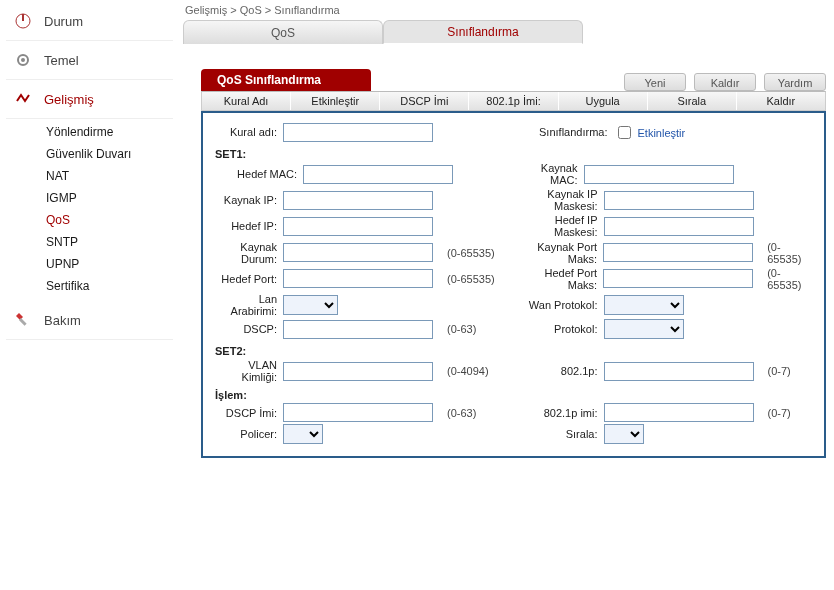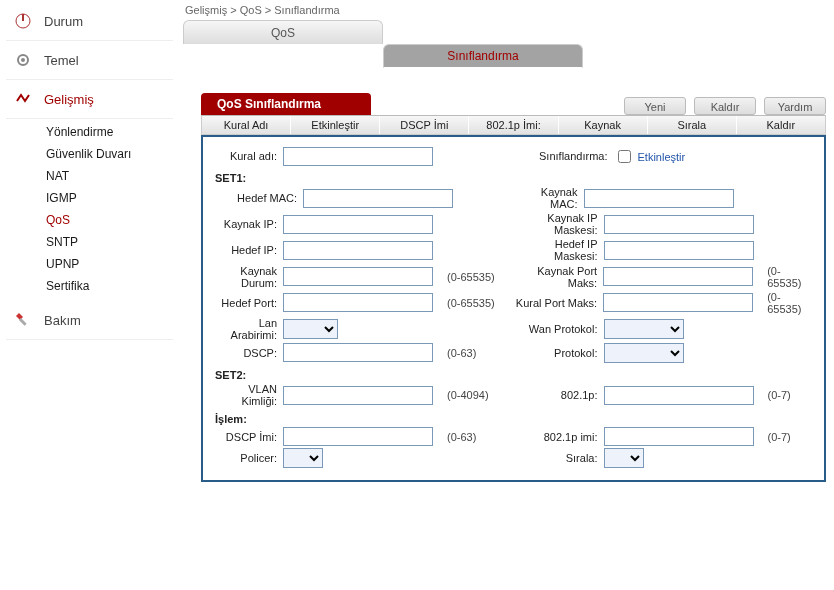--- a/index.html
+++ b/index.html
@@ -70,24 +70,23 @@
     justify-content: center;
     font-size: 12px;
     cursor: pointer;
     border: 1px solid #ccc;
     border-radius: 6px 6px 0 0;
     background: linear-gradient(#f6f6f6, #ddd);
     color: #555;
     border-bottom: none;
   }
   .tab.active {
-    background: #a3a3a3;
+    background: #e5e5e5;
     color: #a00000;
     border-bottom: 1px solid #fff;
-    margin-top: 24px;
   }
   
   .panel-wrap {
     margin-left: 18px;
   }
   .banner-row {
     display:flex;
     align-items:flex-end;
     gap:4px;
   }
@@ -277,21 +276,21 @@
         <span class="top-btn">Yeni</span>
         <span class="top-btn">Kaldır</span>
         <span class="top-btn">Yardım</span>
       </div>
 
       <div class="col-head-row">
         <div>Kural Adı</div>
         <div>Etkinleştir</div>
         <div>DSCP İmi</div>
         <div>802.1p İmi:</div>
-        <div>Kaynak</div>
+        <div>Uygula</div>
         <div>Sırala</div>
         <div>Kaldır</div>
       </div>
 
       <div class="form-box">
 
         <div class="row2">
           <div class="half">
             <div class="cell-label">Kural adı:</div>
             <div class="cell-input">
@@ -373,21 +372,21 @@
 
         <div class="row2">
           <div class="half">
             <div class="cell-label">Hedef Port:</div>
             <div class="cell-input">
               <input class="tin w-mid" style="">
               <span class="hint">(0-65535)</span>
             </div>
           </div>
           <div class="half">
-            <div class="cell-label" style="width:90px">Kural Port Maks:</div>
+            <div class="cell-label" style="width:90px">Hedef Port Maks:</div>
             <div class="cell-input">
               <input class="tin w-mid" style="">
               <span class="hint">(0-65535)</span>
             </div>
           </div>
         </div>
 
         <div class="row2">
           <div class="half">
             <div class="cell-label">Lan Arabirimi:</div>

